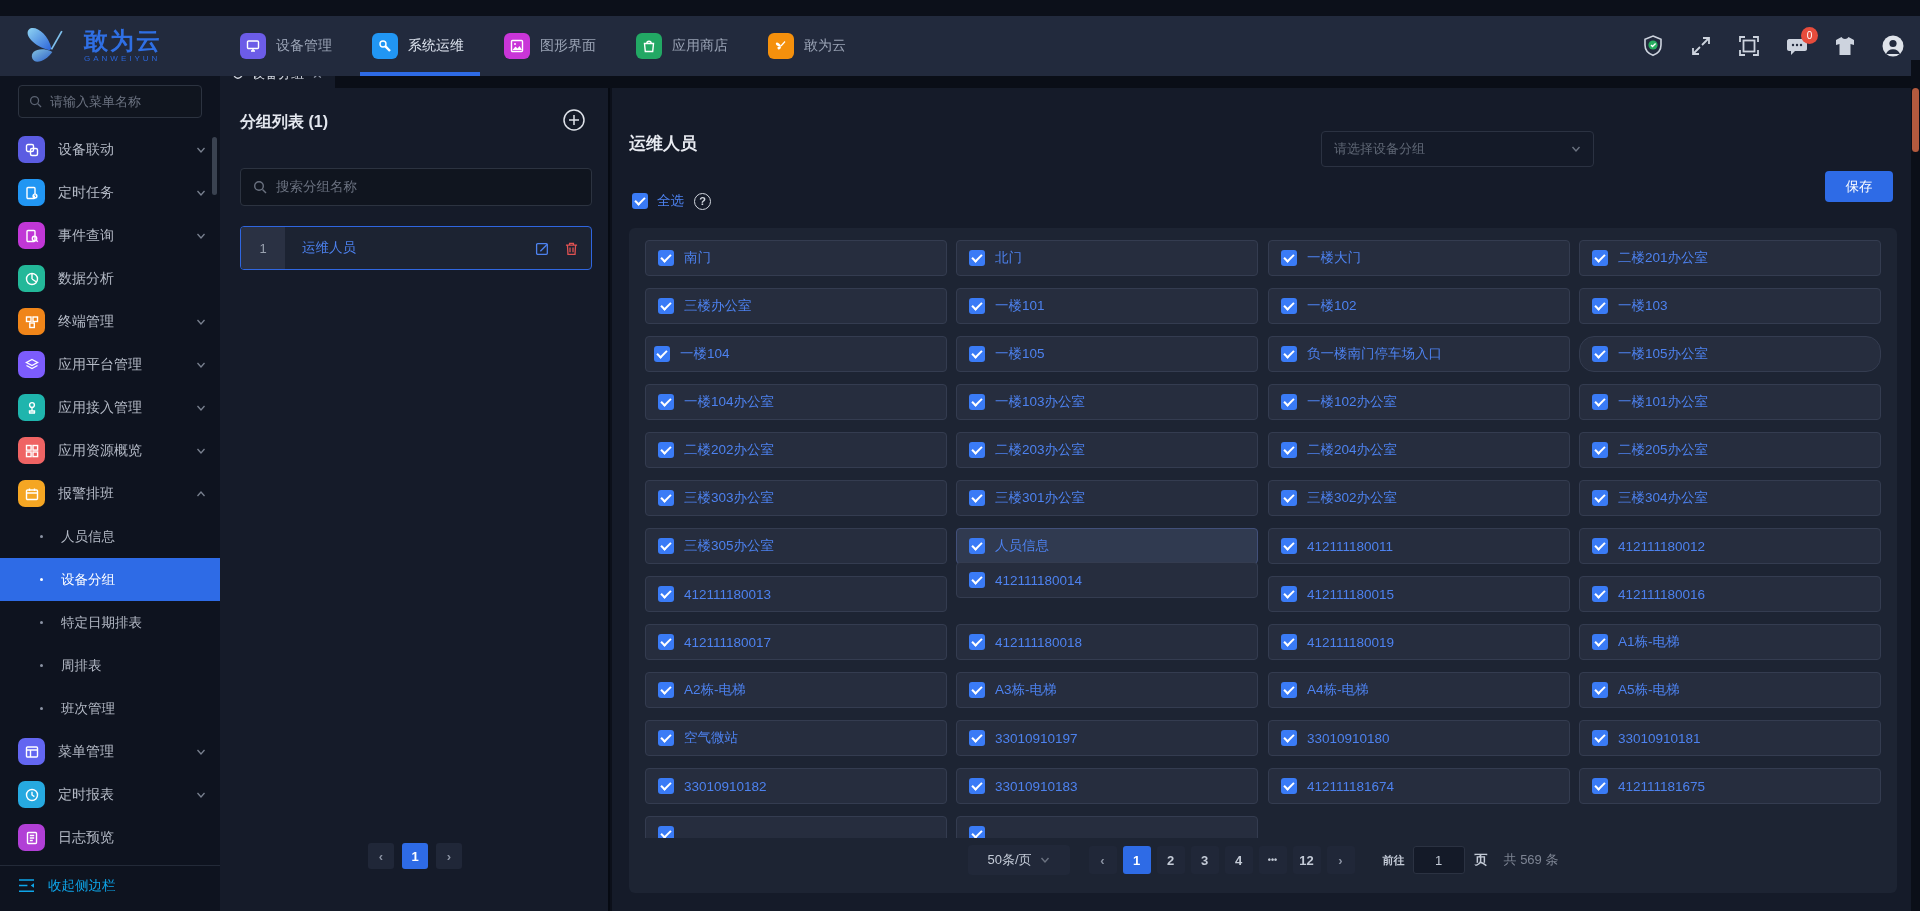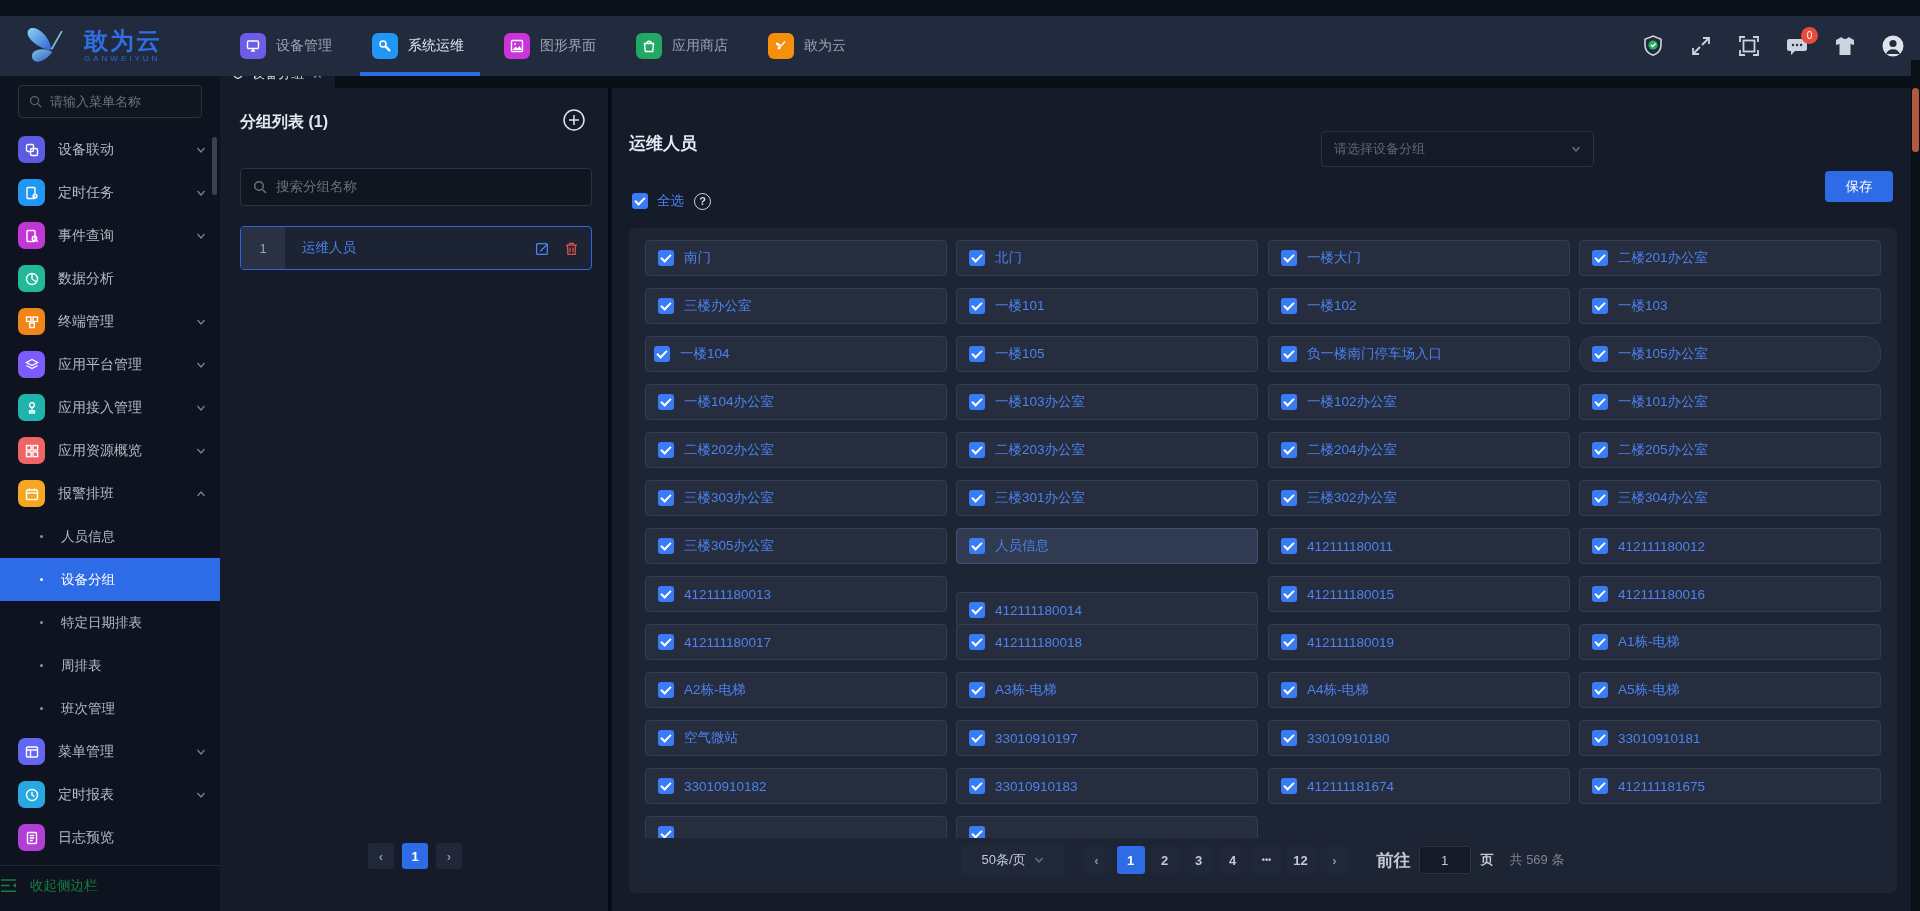--- a/index.html
+++ b/index.html
@@ -36,21 +36,21 @@
   .mi-ico svg { width:14px; height:14px; }
   .mi-label { font-size:14px; color:#b4bac6; flex:1; white-space:nowrap; }
   .mi-chev { width:10px; height:10px; color:#79808f; flex:none; }
   .mi-sub { height:43px; display:flex; align-items:center; padding-left:40px; cursor:pointer; }
   .mi-sub .dot { width:3px; height:3px; border-radius:50%; background:#8b93a3; margin-right:18px; }
   .mi-sub .sub-label { font-size:13.5px; color:#b4bac6; }
   .mi-sub.active { background:#2e6be6; }
   .mi-sub.active .sub-label { color:#fff; }
   .mi-sub.active .dot { background:#fff; }
   .side-scrollthumb { position:absolute; left:212px; top:77px; width:5px; height:58px; border-radius:3px; background:#3a4250; }
-  .side-collapse { position:absolute; left:0; bottom:6px; width:220px; height:40px; border-top:1px solid #232a38; display:flex; align-items:center; color:#15803d; cursor:pointer; }
+  .side-collapse { position:absolute; left:0; bottom:6px; width:220px; height:40px; border-top:1px solid #232a38; display:flex; align-items:center; padding-left:18px; color:#0ea5e9; cursor:pointer; }
   .side-collapse svg { width:17px; height:15px; margin-right:13px; }
   .side-collapse span { font-size:13.5px; }
 
   
   .tabbar { position:absolute; left:220px; top:60px; width:1700px; height:28px; background:#0a0e17; }
   .tab { position:absolute; left:0; top:0; height:28px; padding:0 12px; display:flex; align-items:center; gap:8px; background:#151b29; cursor:pointer; }
   .tab svg { width:12px; height:12px; color:#cfd4dd; }
   .tab-label { font-size:13px; color:#d4d9e2; }
   .tab-close { font-size:13px; color:#8b93a3; line-height:1; cursor:pointer; }
 
@@ -90,21 +90,21 @@
   .cell { position:absolute; width:302px; height:36px; background:#262d3e; border:1px solid #343c50; border-radius:4px; display:flex; align-items:center; padding:0 12px; cursor:pointer; }
   .cell.hover { background:#303a50; border-color:#42507a; }
   .cell .cb { width:16px; height:16px; }
   .cell-label { font-size:13.5px; color:#4d82f0; margin-left:10px; white-space:nowrap; }
 
   .main-pager { position:absolute; left:0; bottom:18px; width:1268px; display:flex; align-items:center; justify-content:center; }
   .size-select { width:102px; height:30px; background:#212839; border-radius:4px; display:flex; align-items:center; justify-content:center; gap:8px; color:#c3cad6; font-size:13px; margin-right:16px; cursor:pointer; }
   .mp-btn { min-width:28px; height:28px; border-radius:3px; background:#202738; color:#c3cad6; font-size:13px; font-weight:bold; display:flex; align-items:center; justify-content:center; margin:0 3px; padding:0 6px; cursor:pointer; }
   .mp-btn.arrow { color:#8b93a3; }
   .mp-btn.active { background:#2e6be6; color:#fff; }
-  .goto-label { font-size:17px; color:#c3cad6; font-weight:bold; margin:0 8px 0 25px; }
+  .goto-label { font-size:11px; color:#c3cad6; font-weight:bold; margin:0 8px 0 25px; }
   .goto-input { width:52px; height:28px; background:#141a28; border:1px solid #2b3242; border-radius:3px; color:#c3cad6; font-size:13px; text-align:center; margin-right:10px; display:flex; align-items:center; justify-content:center; }
   .page-label { font-size:13px; color:#c3cad6; font-weight:bold; }
   .total-label { font-size:13px; color:#7d8493; margin-left:16px; }
 
   
   .v-scroll { position:absolute; right:0; top:60px; width:9px; height:851px; background:#0b0f18; z-index:60; }
   .v-thumb { position:absolute; left:1px; top:28px; width:7px; height:64px; border-radius:4px; background:#b35a3e; }
 </style>
 </head>
 <body>
@@ -581,21 +581,21 @@
             <span class="cell-label">412111180011</span>
           </div>
           <div class="cell" style="left: 934px; top: 288px;">
             <div class="cb"></div>
             <span class="cell-label">412111180012</span>
           </div>
           <div class="cell" style="left: 0px; top: 336px;">
             <div class="cb"></div>
             <span class="cell-label">412111180013</span>
           </div>
-          <div class="cell" style="left: 311px; top: 352px;">
+          <div class="cell" style="left: 311px; top: 322px;">
             <div class="cb"></div>
             <span class="cell-label">412111180014</span>
           </div>
           <div class="cell" style="left: 623px; top: 336px;">
             <div class="cb"></div>
             <span class="cell-label">412111180015</span>
           </div>
           <div class="cell" style="left: 934px; top: 336px;">
             <div class="cb"></div>
             <span class="cell-label">412111180016</span>

